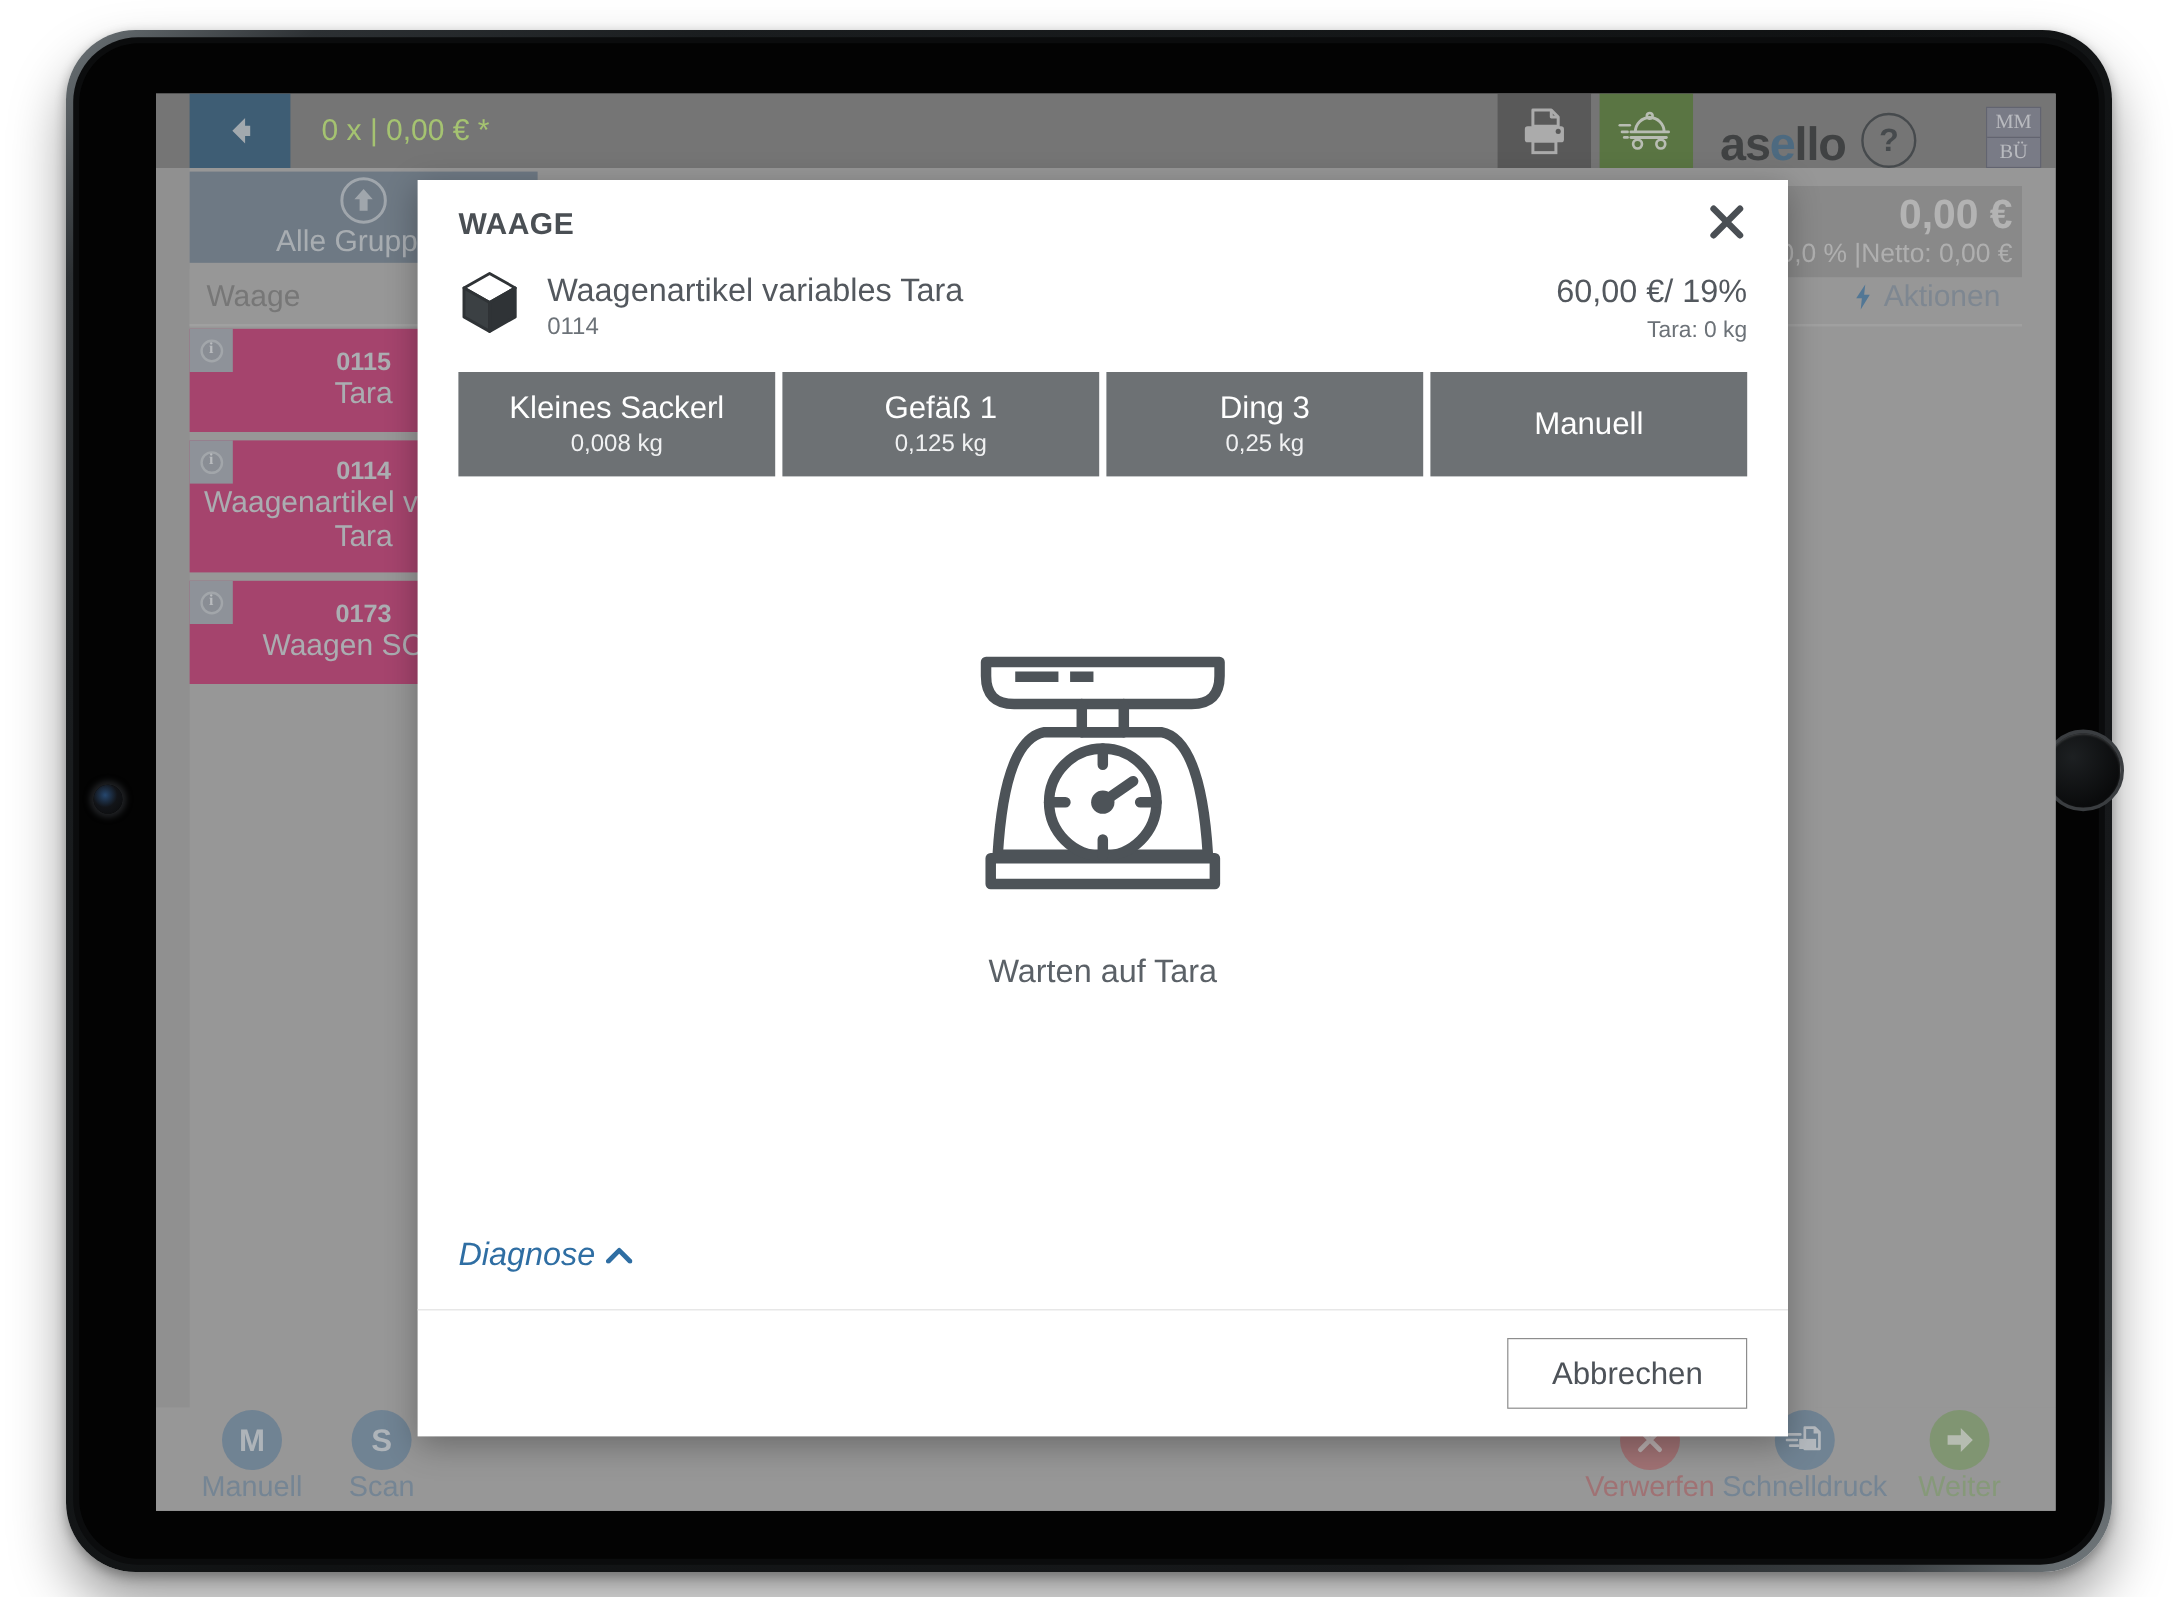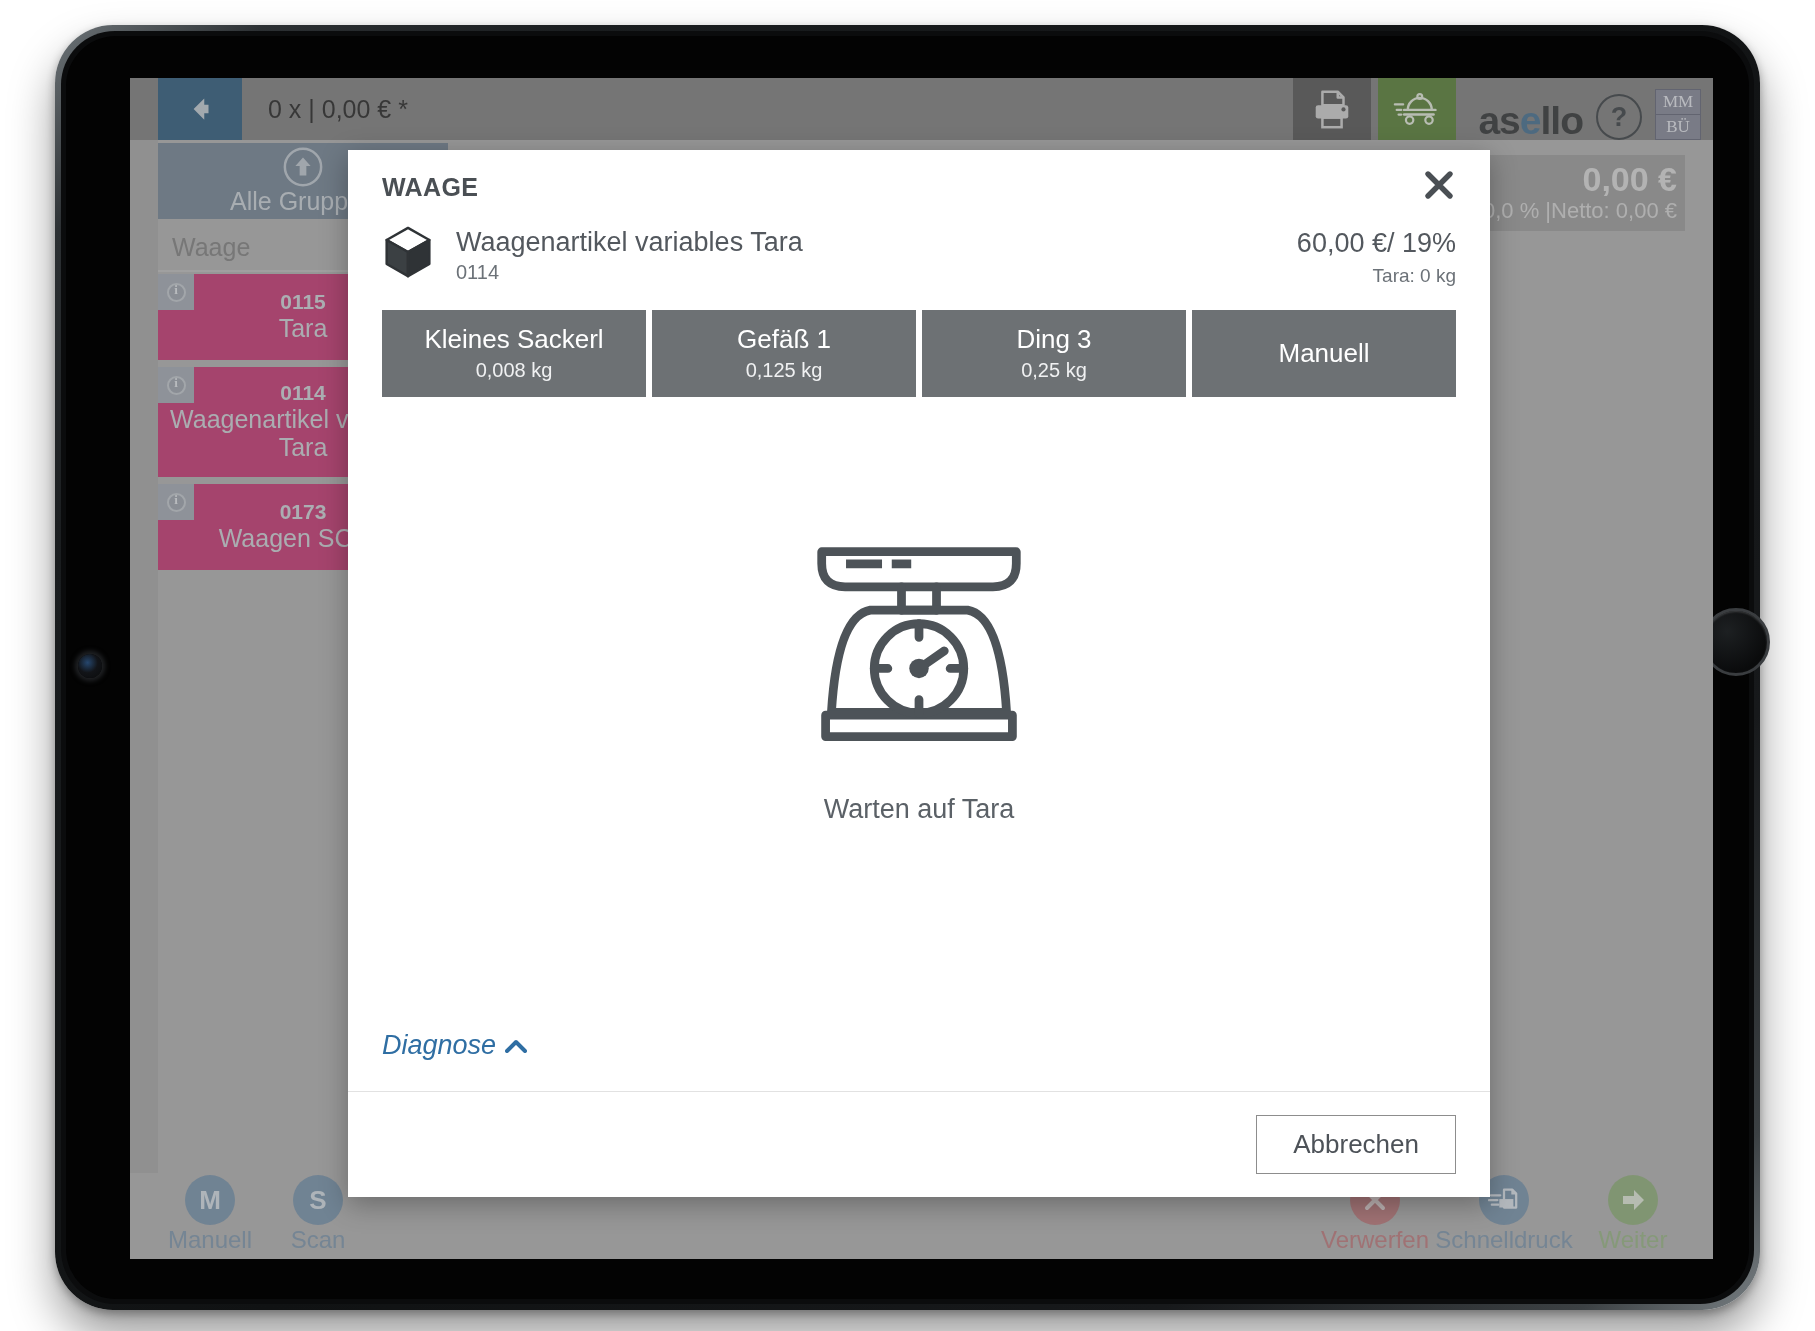--- a/index.html
+++ b/index.html
@@ -82,21 +82,21 @@
   .back-btn {
     width: 84px;
     background: #0d4269;
     display: flex; align-items: center; justify-content: center;
     cursor: pointer;
   }
   .back-arrow { width: 34px; height: 34px; }
   .cart-summary {
     display: flex; align-items: center;
     padding-left: 26px;
-    color: #000000;
+    color: #bef264;
     font-size: 25px;
   }
   .tb-flex { flex: 1; }
   .tb-icon-btn {
     width: 78px;
     display: flex; align-items: center; justify-content: center;
     cursor: pointer;
   }
   .tb-print { background: #3b3b3b; }
   .tb-sep { width: 7px; background: #6b6b6b; }
@@ -116,20 +116,21 @@
     border: 2.6px solid #1b2126;
     display: flex; align-items: center; justify-content: center;
     font-size: 27px; font-weight: 600; color: #1b2126;
     cursor: pointer;
   }
   .user-badge {
     width: 46px;
     display: flex; flex-direction: column;
     border: 1px solid #4b4e63;
     cursor: pointer;
+    margin-left: 45px;
   }
   .user-badge span {
     background: #737588; color: #dfe2ea;
     font-size: 17px; text-align: center;
     padding: 2px 0;
     font-family: "Liberation Serif", serif;
   }
   .user-badge span + span { border-top: 1px solid #4b4e63; }
 
   
@@ -434,20 +435,26 @@
             <div class="dot"></div>
           </div>
         <div class="prod-num">0173</div>
         <div class="prod-name">Waagen SCAN</div>
       </div>
     </div>
 
     <div class="total-box">
       <div class="total-big">0,00 €</div>
       <div class="total-small">0,0 % |Netto: 0,00 €</div>
+    </div>
+    <div class="actions-row">
+      <svg class="bolt" viewBox="0 0 18 24">
+        <path d="M11 1 L3 13 H8 L7 23 L15 10 H10 Z" fill="#2f6ea3"></path>
+      </svg>
+      <span>Aktionen</span>
     </div>
 
     <div class="bottombar">
       <div class="tool">
         <div class="circ c-blue">
             <span>M</span>
           </div>
         <div class="cap cap-blue">Manuell</div>
       </div>
       <div class="tool">

